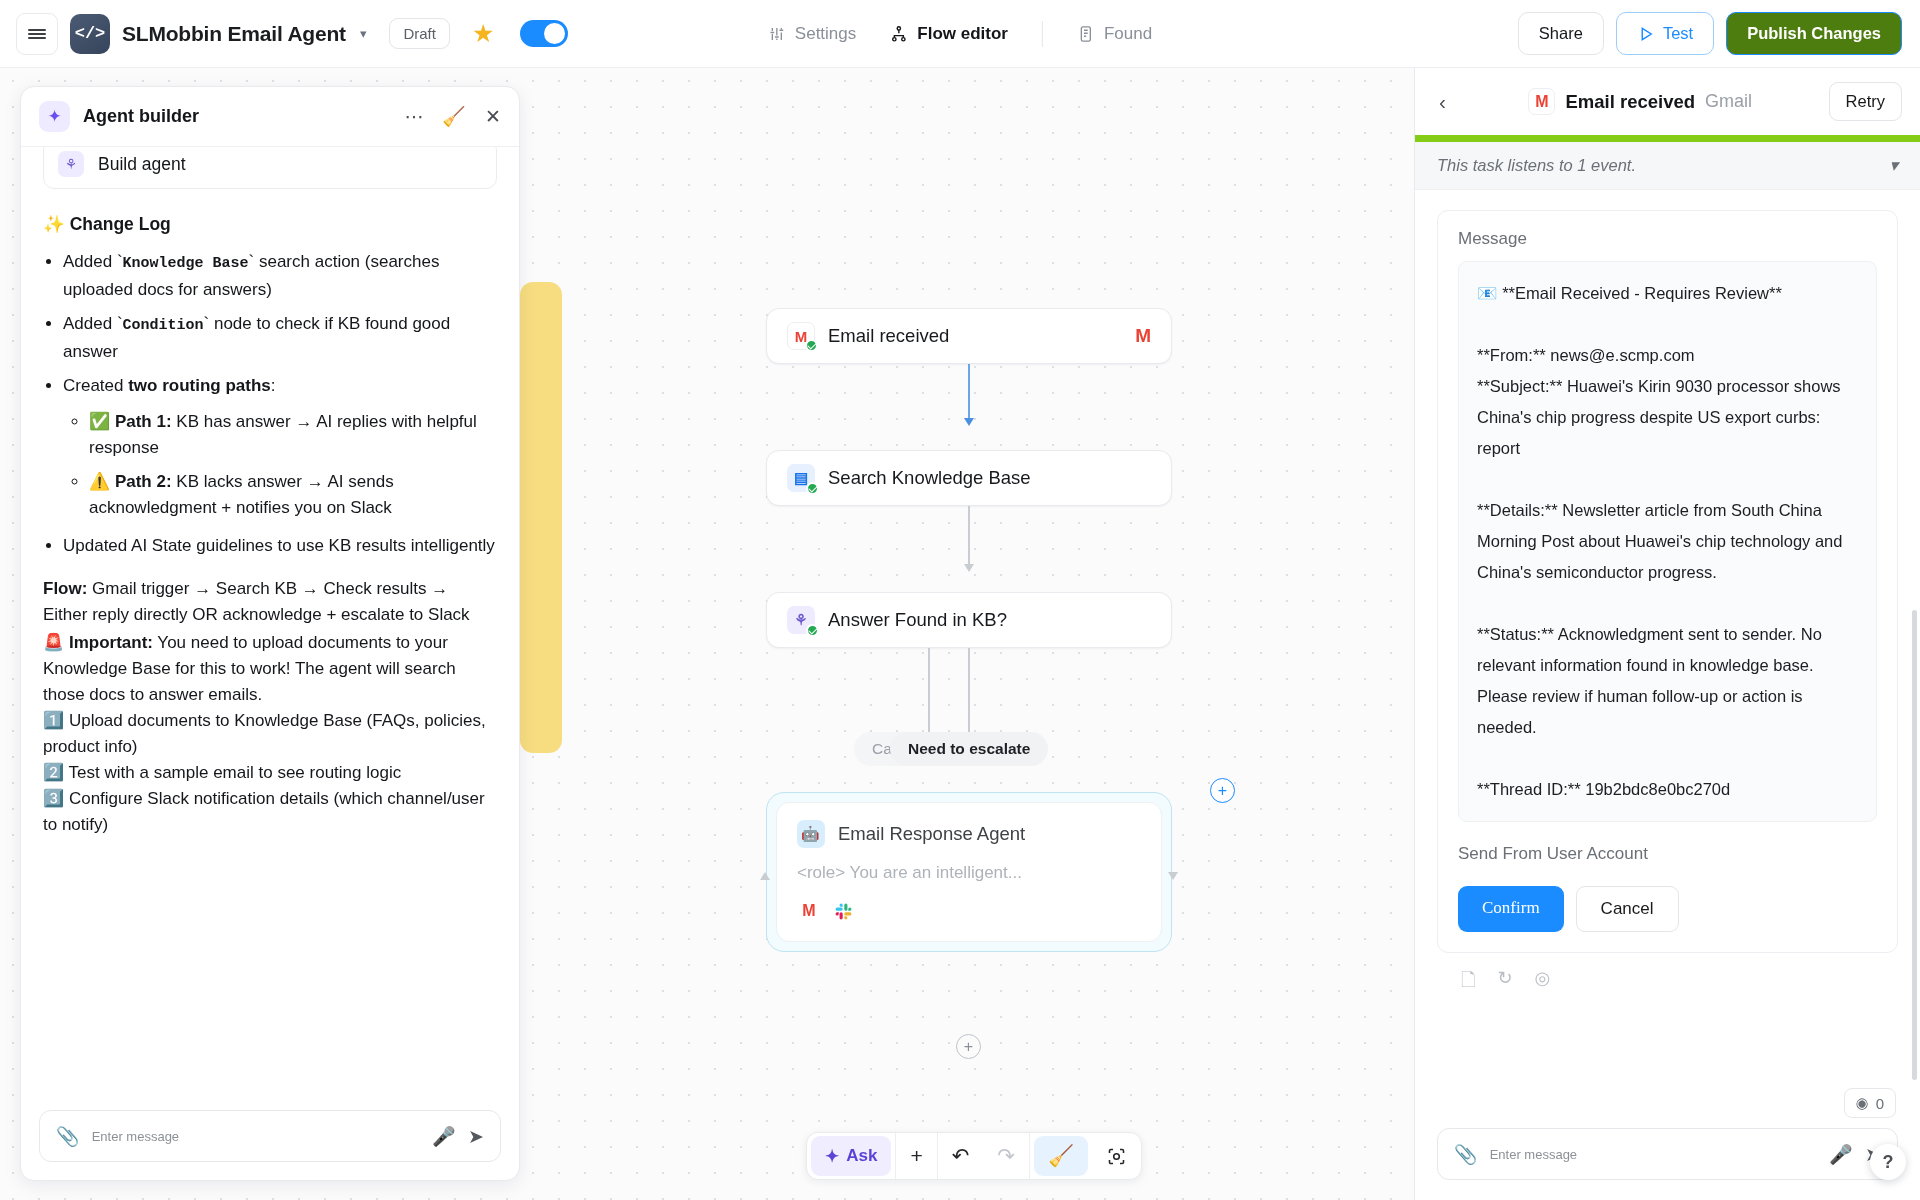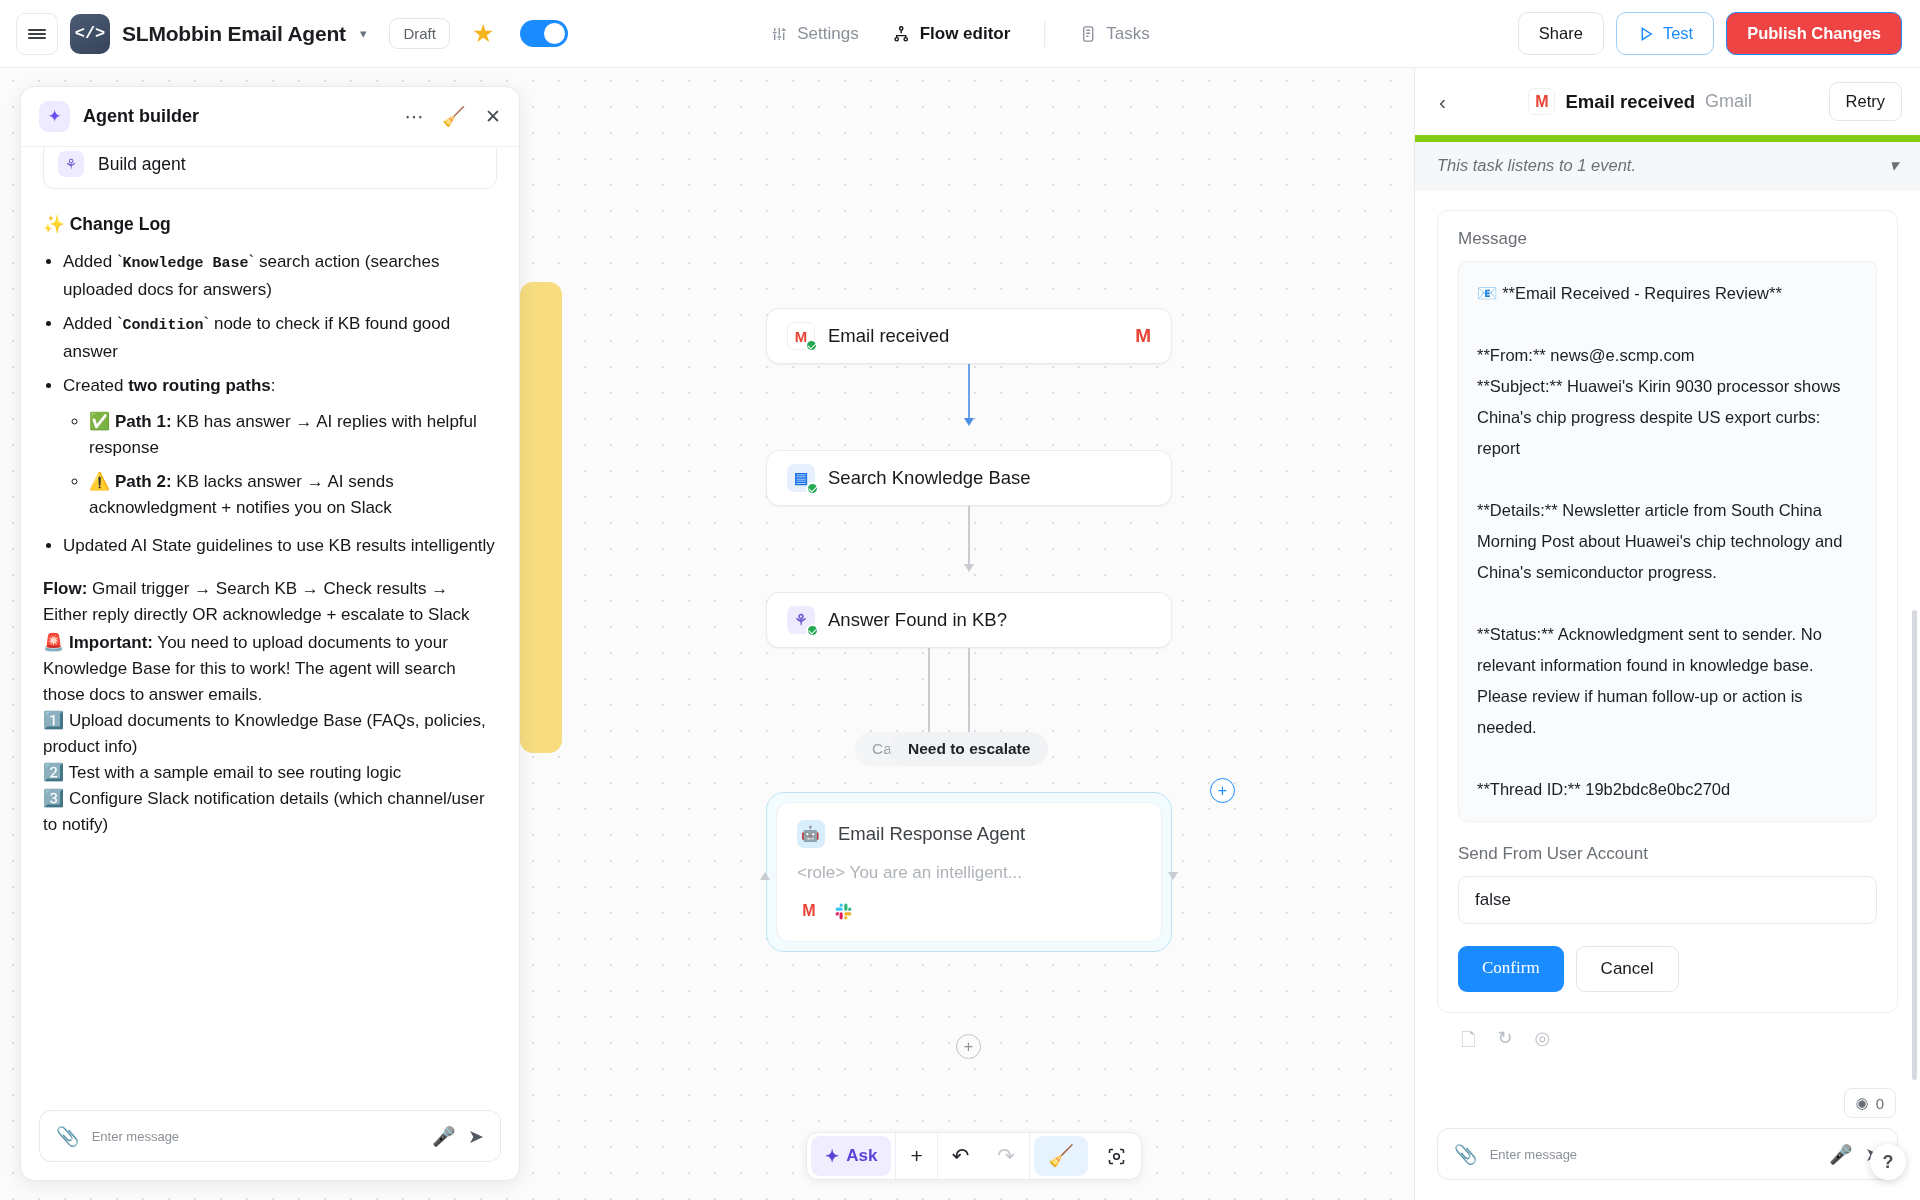--- a/index.html
+++ b/index.html
@@ -58,21 +58,21 @@
   .nav-sep { width:1px; height:26px; background:#e4e6ea; margin:0 14px; }
   .tb-right {
     position:absolute; right:18px; display:flex; align-items:center; gap:12px;
   }
   .btn {
     border-radius: 10px; font-size: 16.5px; padding: 11px 20px; cursor: pointer;
     border: 1px solid #e3e5e8; background: #fff; color:#16181c;
     display:flex; align-items:center; gap:8px;
   }
   .btn-test { border-color:#9dcdfb; color:#1a8cff; }
-  .btn-primary { background:#ef4444; border-color:#1a8cff; color:#fff; font-weight:600;}
+  .btn-primary { background:#4d7c0f; border-color:#1a8cff; color:#fff; font-weight:600;}
 
   
   .canvas {
     position:absolute; top:68px; left:0; width:1920px; height:1132px;
     background-color:#fbfbfc;
     background-image: radial-gradient(#dcdee2 1.1px, transparent 1.1px);
     background-size: 26px 26px;
     overflow:hidden;
   }
   .node {
@@ -269,21 +269,21 @@
           <path d="M12 6.7v4.3M6 16.8v-2.6h12v2.6M12 11h0"></path>
         </svg>
         <span>Flow editor</span>
       </div>
       <div class="nav-sep"></div>
       <div class="nav-item">
         <svg class="mini" viewBox="0 0 24 24" fill="none" stroke="currentColor" stroke-width="1.8">
           <rect x="6" y="2.5" width="12" height="19" rx="2.2"></rect>
             <path d="M9.5 7h5M9.5 11h5M9.5 15h3"></path>
         </svg>
-        <span>Tasks</span>
+        <span>Found</span>
       </div>
     </div>
 
     <div class="tb-right">
       <div class="btn">Share</div>
       <div class="btn btn-test">
         <svg class="mini" viewBox="0 0 24 24" fill="none" stroke="currentColor" stroke-width="1.9">
             <path d="M7 4.5l12 7.5-12 7.5z"></path>
           </svg>
         <span>Test</span>
@@ -473,21 +473,20 @@
 **From:** news@e.scmp.com
 **Subject:** Huawei's Kirin 9030 processor shows China's chip progress despite US export curbs: report
 
 **Details:** Newsletter article from South China Morning Post about Huawei's chip technology and China's semiconductor progress.
 
 **Status:** Acknowledgment sent to sender. No relevant information found in knowledge base. Please review if human follow-up or action is needed.
 
 **Thread ID:** 19b2bdc8e0bc270d</div>
 
         <div class="fld-label" style="margin-top:22px;">Send From User Account</div>
-        <div class="inp-readonly">false</div>
 
         <div class="rp-btns">
           <div class="btn-confirm">Confirm</div>
           <div class="btn-cancel">Cancel</div>
         </div>
       </div>
 
       <div class="rp-icons">
         <span>🗋</span>
         <span>↻</span>

